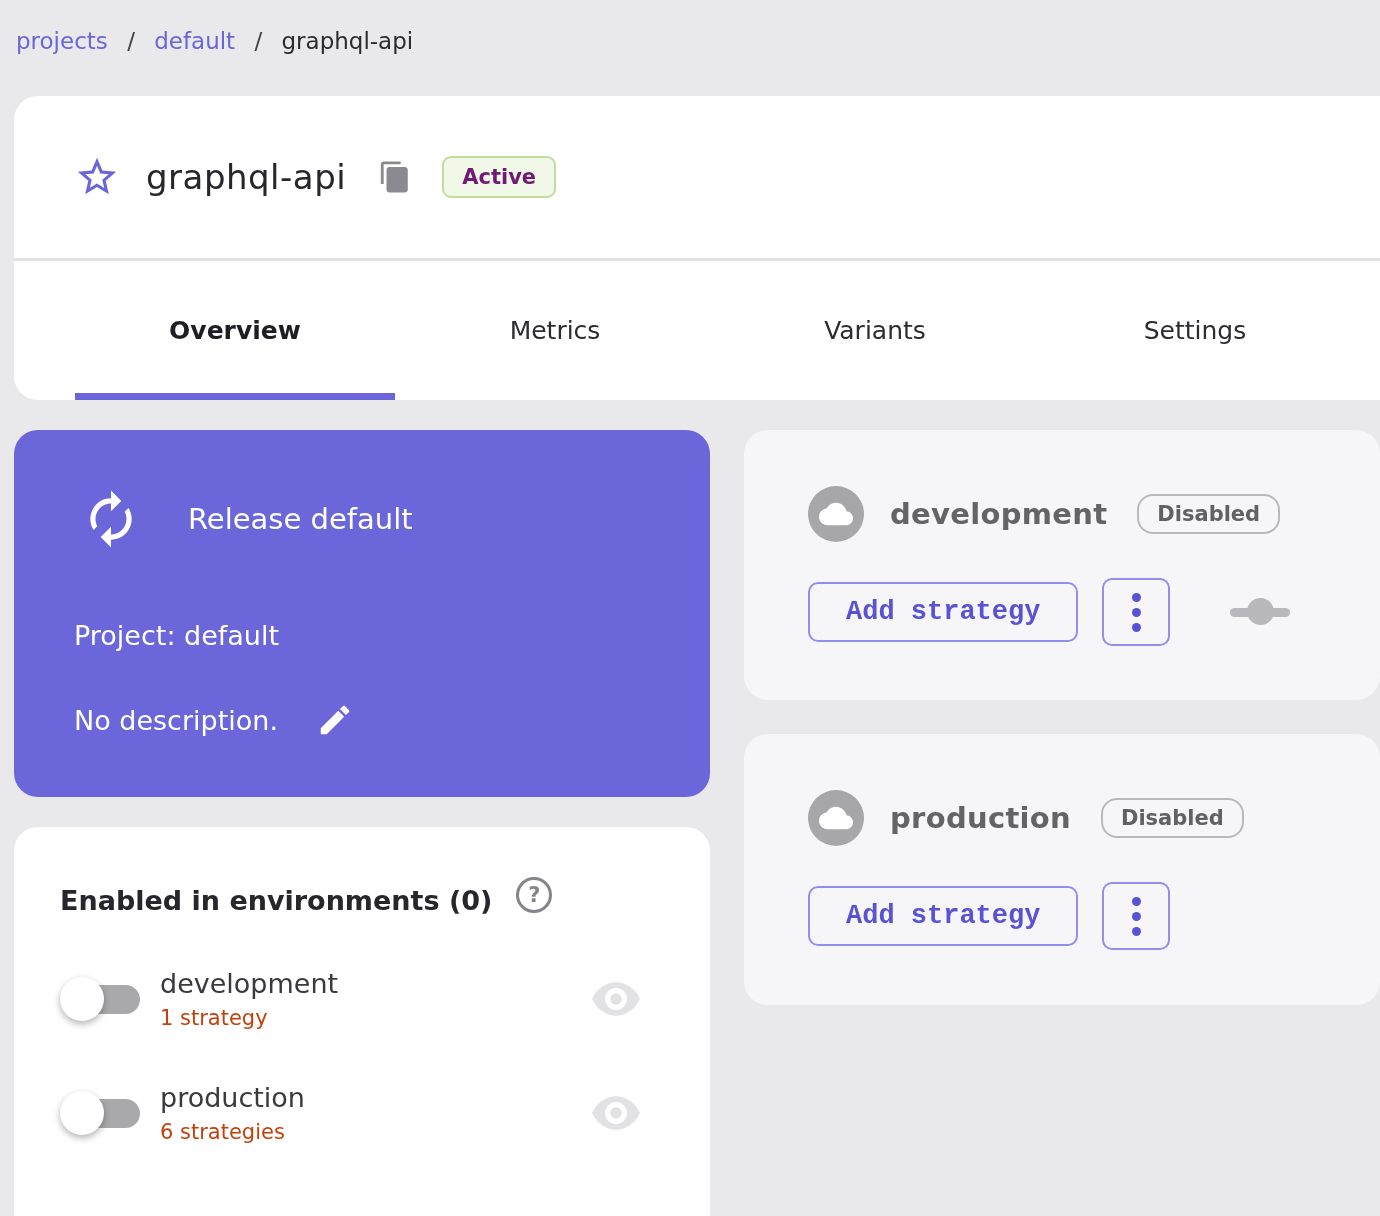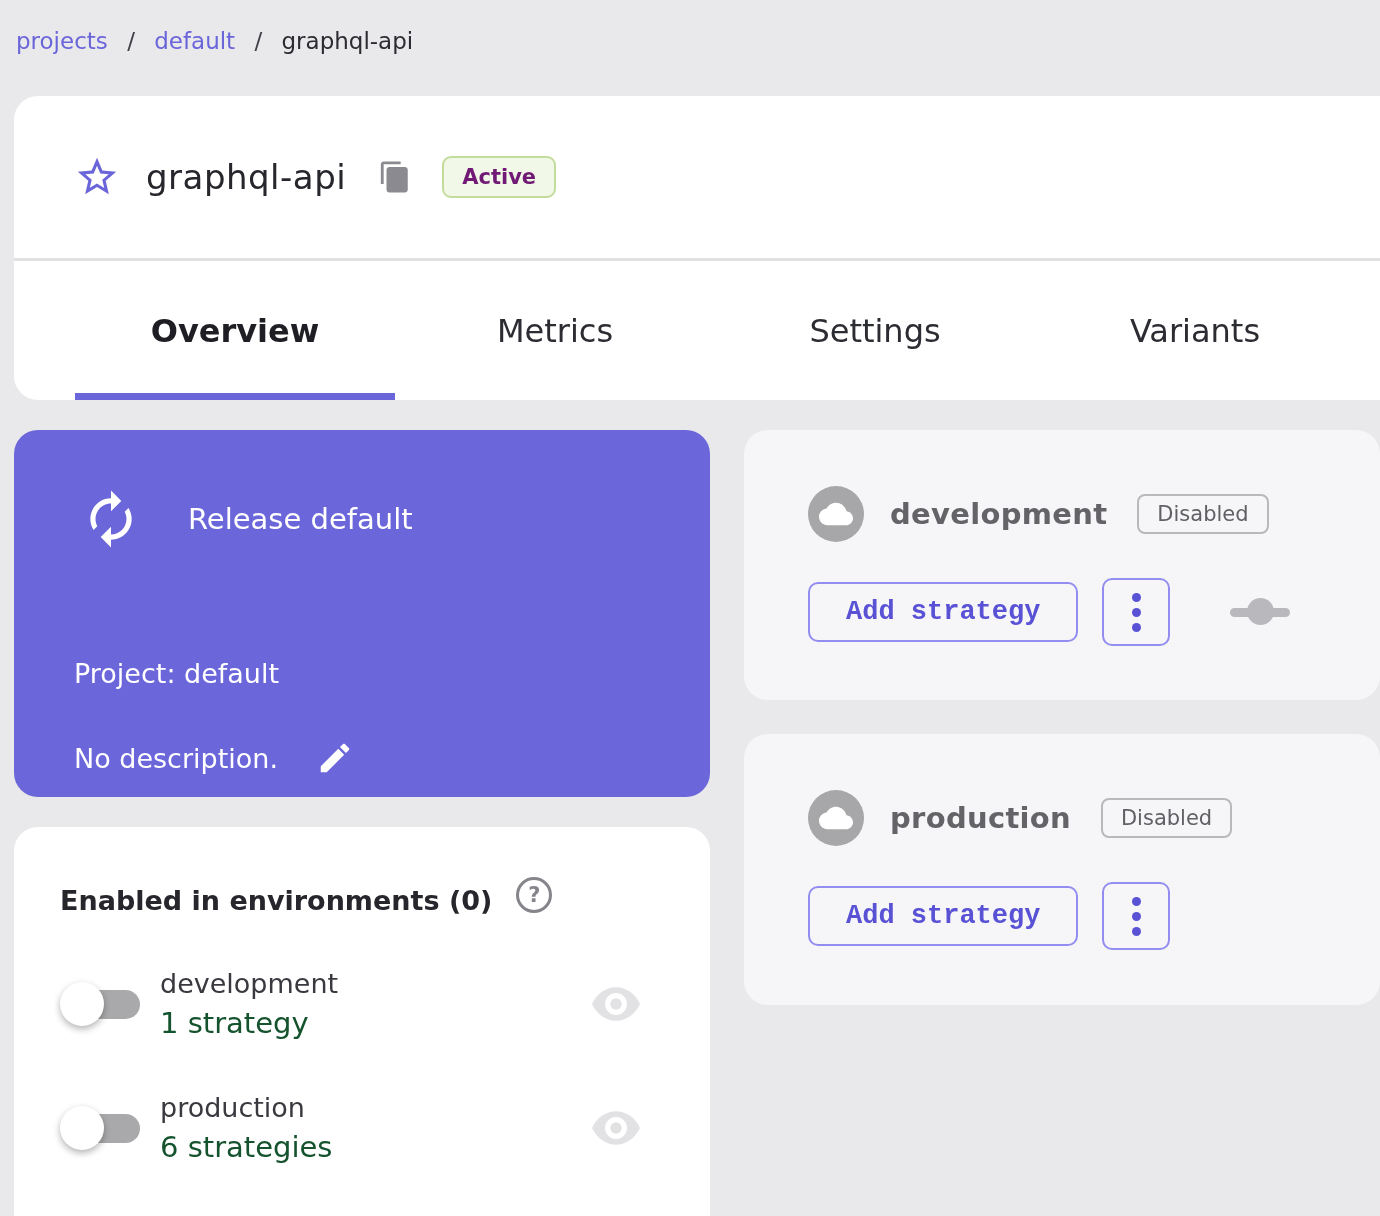--- a/index.html
+++ b/index.html
@@ -20,65 +20,65 @@
   .header-card { margin-left:14px; background:#ffffff; border-radius:24px 0 0 24px; }
   .title-row { height:162px; display:flex; align-items:center; padding-left:60px; }
   .star-icon { width:46px; height:46px; margin-right:26px; flex:none; display:flex; }
   .page-title { font-size:34px; color:#26262c; letter-spacing:.5px; }
   .copy-btn { margin-left:32px; background:none; border:none; padding:0; cursor:pointer; display:flex; }
   .active-badge { margin-left:30px; background:#f2f8e8; border:2px solid #c3dc9c; color:#701a75;
                   font-weight:bold; font-size:21px; padding:7px 18px; border-radius:9px; }
   .header-divider { height:3px; background:#e1e1e4; }
   .tabs { height:139px; display:flex; padding-left:61px; }
   .tab { width:320px; display:flex; align-items:center; justify-content:center;
-         font-size:32px; color:#2c2c33; position:relative; cursor:pointer; }
+         font-size:25px; color:#2c2c33; position:relative; cursor:pointer; }
   .tab.active { font-weight:bold; color:#1e1e24; }
   .tab-underline { position:absolute; left:0; bottom:0; width:100%; height:7px; background:#6b65da; display:none; }
   .tab.active .tab-underline { display:block; }
 
   
   .main { display:flex; gap:34px; padding:30px 0 0 14px; align-items:flex-start; }
   .left-col { width:696px; flex:none; display:flex; flex-direction:column; gap:30px; }
   .right-col { flex:1; display:flex; flex-direction:column; gap:34px; }
 
   
   .purple-card { height:367px; border-radius:24px; background:#6b66da; color:#fff; padding:58px 40px 0 60px; }
   .pc-header { display:flex; align-items:center; gap:46px; padding-left:6px; }
   .refresh-icon { width:62px; height:62px; display:flex; }
   .pc-type { font-size:29px; }
-  .pc-project { margin-top:108px; font-size:27px; }
+  .pc-project { margin-top:70px; font-size:27px; }
   .pc-desc { margin-top:50px; font-size:27px; display:flex; align-items:center; gap:38px; }
   .pencil-btn { background:none; border:none; padding:0; cursor:pointer; display:flex; }
 
   
   .env-white-card { background:#ffffff; border-radius:24px; padding:46px 46px 40px 46px; height:620px; }
   .ew-header { display:flex; align-items:center; gap:24px; }
   .ew-title { font-size:27px; font-weight:bold; color:#26262c;margin-top:12px; }
   .help-icon { width:36px; height:36px; border:3px solid #85858b; border-radius:50%;
                color:#85858b; font-size:21px; font-weight:bold;
                display:flex; align-items:center; justify-content:center; cursor:pointer; flex:none; }
   .env-row { display:flex; align-items:center; margin-top:52px; }
   .switch { position:relative; width:92px; height:44px; flex:none; cursor:pointer; }
   .switch-track { position:absolute; left:16px; top:8px; width:64px; height:29px; border-radius:15px; background:#a9a9ab; }
   .switch-knob { position:absolute; left:0; top:0; width:44px; height:44px; border-radius:50%;
                  background:#fff; box-shadow:0 3px 7px rgba(0,0,0,.3); }
   .env-labels { margin-left:8px; }
   .env-name { font-size:27px; color:#39393f; }
-  .env-strategies { font-size:29px; color:#14532d; margin-top:7px; }
+  .env-strategies { font-size:21px; color:#c2410c; margin-top:7px; }
   .eye-btn { margin-left:auto; margin-right:24px; background:none; border:none; padding:0; cursor:pointer; display:flex; }
 
   
   .right-card { background:#f6f6f8; border-radius:24px; height:270px; padding:56px 20px 0 64px; }
   .right-card.prod { height:271px; }
   .rc-header { display:flex; align-items:center; gap:26px; }
   .avatar { width:56px; height:56px; border-radius:50%; background:#a7a7a9; flex:none;
             display:flex; align-items:center; justify-content:center; }
   .rc-name { font-size:29px; font-weight:600; color:#646468; letter-spacing:.3px; }
-  .status-chip { margin-left:4px; border:2px solid #b9b9bd; border-radius:8px; padding:6px 18px;
-                 font-size:21px; font-weight:normal; color:#606065; }
+  .status-chip { margin-left:4px; border:2px solid #b9b9bd; border-radius:16px; padding:6px 18px;
+                 font-size:21px; font-weight:bold; color:#606065; }
   .rc-actions { margin-top:36px; display:flex; align-items:center; gap:24px; }
   .add-strategy-btn { border:2px solid #938df0; border-radius:10px; background:transparent; cursor:pointer;
                       color:#5a52d5; font-weight:bold; font-size:27px; padding:13px 36px;
                       font-family:Liberation Mono, monospace; }
   .kebab-btn { width:68px; height:68px; border:2px solid #938df0; border-radius:10px; background:transparent;
                cursor:pointer; display:flex; flex-direction:column; align-items:center; justify-content:center; gap:6px; }
   .kebab-dot { width:9px; height:9px; border-radius:50%; background:#5a52d5; }
   .slider-icon { margin-left:36px; position:relative; width:60px; height:28px; }
   .slider-bar { position:absolute; top:10px; left:0; width:60px; height:9px; border-radius:5px; background:#b9b9bd; }
   .slider-knob { position:absolute; top:0; left:17px; width:27px; height:27px; border-radius:50%; background:#b9b9bd; }
@@ -115,25 +115,25 @@
   <div class="tabs">
     <div class="tab active">
       <span>Overview</span>
       <span class="tab-underline"></span>
     </div>
     <div class="tab">
       <span>Metrics</span>
 
     </div>
     <div class="tab">
+      <span>Variants</span>
+
+    </div>
+    <div class="tab">
       <span>Settings</span>
-
-    </div>
-    <div class="tab">
-      <span>Variants</span>
 
     </div>
   </div>
 </div>
 
 <div class="main">
   <div class="left-col">
 
     <div class="purple-card">
       <div class="pc-header">

